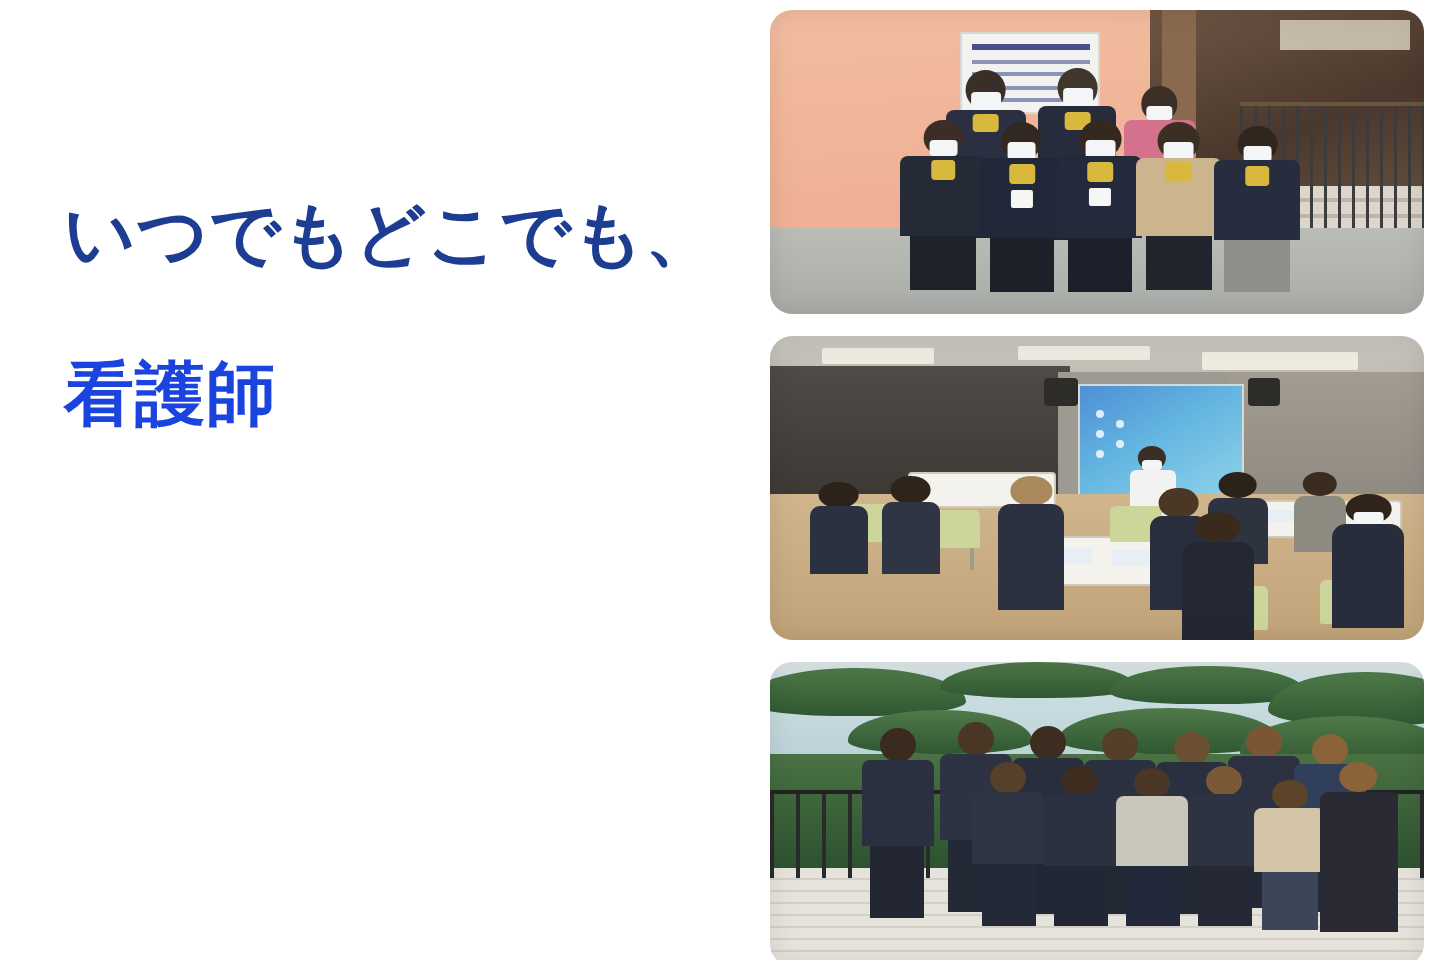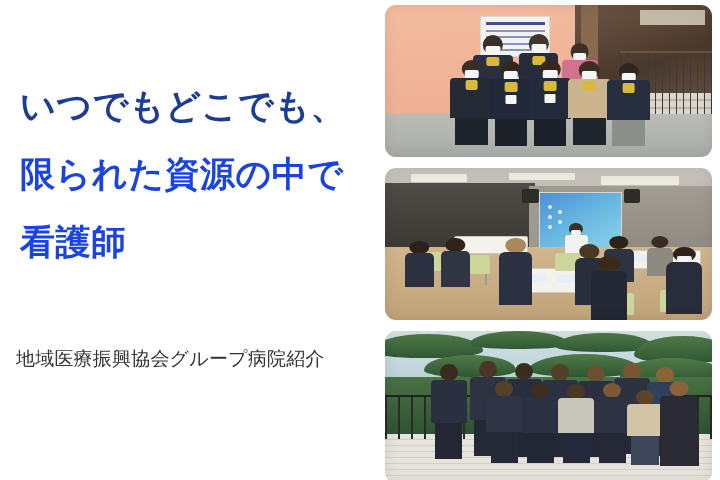--- a/index.html
+++ b/index.html
@@ -32,21 +32,21 @@
     left: 16px;
     top: 70px;
     width: 356px;
   }
   .headline-line {
     font-size: 35px;
     line-height: 64px;
     font-weight: 700;
     letter-spacing: 0.5px;
     white-space: nowrap;
-    margin: 4px;
+    margin: 16px;
   }
   .hl-navy { color: #1c3d91; }
   .hl-blue { color: #1a44dd; }
 
   .subtitle {
     position: absolute;
     left: 16px;
     top: 346px;
     font-size: 19px;
     line-height: 26px;
@@ -236,25 +236,23 @@
 </style>
 </head>
 <body>
 
 <div class="stage">
 
   <div class="copy-col">
 
     <div class="headline">
       <div class="headline-line hl-navy">いつでもどこでも、</div>
-      <div class="headline-line hl-blue">限られた資源の中で</div>
       <div class="headline-line hl-blue">看護師</div>
     </div>
 
-    <div class="subtitle">地域医療振興協会グループ病院紹介</div>
   </div>
 
   <div class="photo-col">
 
     <div class="photo" id="photo-1">
       <div class="ph-scene">
         <div class="p1-wall"></div>
         <div class="p1-interior"></div>
         <div class="p1-ceillight"></div>
         <div class="p1-beam"></div>

